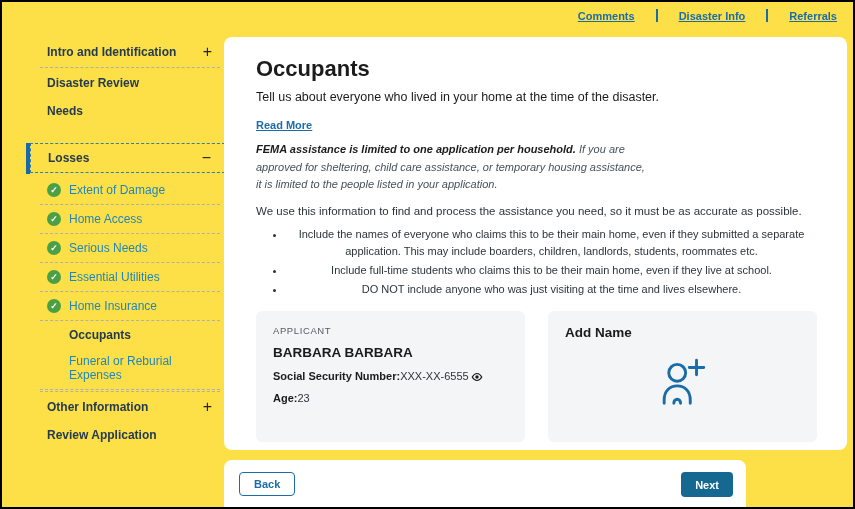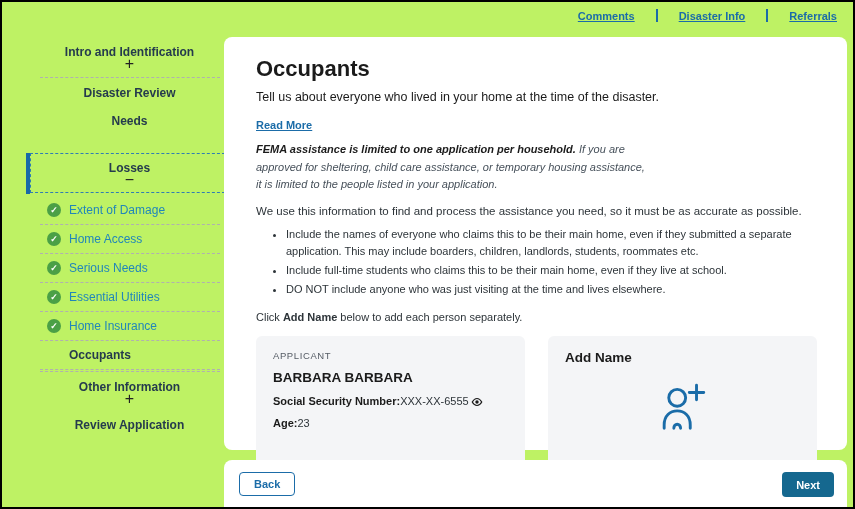--- a/index.html
+++ b/index.html
@@ -1,31 +1,31 @@
 <!DOCTYPE html>
 <html><head>
 <meta charset="utf-8">
 <style>
   * { margin:0; padding:0; box-sizing:border-box; }
   html,body { background:#e8e8e8; }
   body { font-family:"Liberation Sans", sans-serif; }
   .page {
     position:relative; width:855px; height:509px;
-    border:2px solid #000; background:#bef264; overflow:hidden;
+    border:2px solid #000; background:#fde047; overflow:hidden;
   }
 
   
   .topnav { position:absolute; top:7px; right:16px; display:flex; align-items:center; }
   .topnav a { font-size:11px; font-weight:700; color:#1b6ca8; text-decoration:underline; cursor:pointer; }
   .topnav .vsep { width:2px; height:13px; background:#1b6ca8; margin:0 21px; }
 
   
   .side { position:absolute; left:28px; top:36px; width:195px; }
   .s-item { display:flex; justify-content:space-between; align-items:center;
-            padding:7px 13px 7px 17px; font-size:12px; font-weight:700; color:#253b4d; cursor:pointer;flex-direction:column; }
+            padding:7px 13px 7px 17px; font-size:12px; font-weight:700; color:#253b4d; cursor:pointer; }
   .s-item .pm { font-size:16px; font-weight:400; color:#222; line-height:10px; }
   .hsep { border-top:1px dashed #b0b0b0; margin:1px 5px 1px 10px; }
   .losses-box { position:relative; border:1.5px dashed #2e7db3; margin:18px 0 4px 0; }
   .losses-box::before { content:""; position:absolute; left:-5.5px; top:-1.5px; bottom:-1.5px; width:4px; background:#1769a8; }
   .sub-item { display:flex; align-items:center; gap:8px; padding:6px 0 6px 17px;
               font-size:12px; color:#2186ba; cursor:pointer; }
   .sub-item.current { font-weight:700; color:#253b4d; padding-left:39px; }
   .sub-item.plain { padding-left:39px; }
   .check { width:14px; height:14px; border-radius:50%; background:#4ba046; color:#fff;
            display:inline-flex; align-items:center; justify-content:center;
@@ -35,37 +35,37 @@
   .main-card { position:absolute; left:222px; top:35px; width:623px; height:413px;
                background:#fff; border-radius:8px; padding:19px 30px 0 32px; }
   .page-title { font-size:22px; font-weight:700; color:#1b1b1b; }
   .subtitle { margin-top:8px; font-size:12.5px; color:#1b1b1b; }
   .read-more { display:inline-block; margin-top:15px; font-size:11px; font-weight:700;
                color:#1b6ca8; text-decoration:underline; cursor:pointer; }
   .notice { margin-top:8px; font-size:11px; font-style:italic; color:#46505a; line-height:1.6; }
   .notice .nb { font-weight:700; color:#1b1b1b; }
   .intro-line { margin-top:11px; font-size:11.5px; color:#2d3439; }
   .bullets { margin:9px 0 0 0; padding-left:30px; font-size:11px; color:#2d3439; line-height:1.55; max-width:575px; }
-  .bullets li { margin-bottom:2px; }
+  .bullets li { margin-bottom:2px;text-align:center; }
   .click-line { margin-top:13px; font-size:11px; color:#2d3439; }
   .click-line b { font-weight:700; }
 
   .cards-row { display:flex; gap:23px; margin-top:13px; }
   .pcard { width:272px; height:131px; background:#f4f5f7; border-radius:6px; padding:14px 17px; }
   .pcard .tag { font-size:9.5px; letter-spacing:.6px; color:#555c65; }
   .pcard .pname { margin-top:9px; font-size:13.5px; font-weight:700; color:#1b1b1b; }
   .pcard .prow { margin-top:10px; font-size:11px; color:#2d3439; display:flex; align-items:flex-end; }
   .pcard .prow b { font-weight:700; color:#1b1b1b; }
   .eye { margin-left:2px; display:inline-flex; }
   .add-card { cursor:pointer; display:flex; flex-direction:column; }
   .add-title { font-size:13.5px; font-weight:700; color:#1b1b1b; }
   .add-icon-wrap { flex:1; display:flex; align-items:center; justify-content:center; padding-bottom:4px; }
 
   
-  .footer-bar { position:absolute; left:222px; top:458px; width:623px; height:49px;
+  .footer-bar { position:absolute; left:222px; top:458px; width:522px; height:49px;
                 background:#fff; border-radius:8px 8px 0 0;
                 display:flex; justify-content:space-between; align-items:flex-start;
                 padding:12px 13px 0 15px; }
   .btn { font-family:"Liberation Sans", sans-serif; font-size:11px; font-weight:700;
          border-radius:4px; cursor:pointer; }
   .btn-back { background:#fff; color:#1b6ca8; border:1.5px solid #1b6ca8; padding:5px 14px; }
   .btn-next { background:#15688f; color:#fff; border:none; padding:6.5px 14px; }
 </style>
 </head>
 <body>
@@ -119,20 +119,23 @@
     </div>
     <div class="hsep"></div>
     <div class="sub-item">
       <span class="check">✓</span>
       <span>Home Insurance</span>
     </div>
     <div class="hsep"></div>
     <div class="sub-item current">
       <span>Occupants</span>
     </div>
+    <div class="sub-item plain">
+      <span>Funeral or Reburial Expenses</span>
+    </div>
     <div class="hsep"></div>
     <div class="hsep"></div>
     <div class="s-item">
       <span>Other Information</span>
       <span class="pm">+</span>
     </div>
     <div class="s-item">
       <span>Review Application</span>
     </div>
   </div>
@@ -145,21 +148,20 @@
       <div><span class="nb">FEMA assistance is limited to one application per household.</span><span> If you are</span></div>
       <div>approved for sheltering, child care assistance, or temporary housing assistance,</div>
       <div>it is limited to the people listed in your application.</div>
     </div>
     <div class="intro-line">We use this information to find and process the assistance you need, so it must be as accurate as possible.</div>
     <ul class="bullets">
       <li>Include the names of everyone who claims this to be their main home, even if they submitted a separate application. This may include boarders, children, landlords, students, roommates etc.</li>
       <li>Include full-time students who claims this to be their main home, even if they live at school.</li>
       <li>DO NOT include anyone who was just visiting at the time and lives elsewhere.</li>
     </ul>
-    <div class="click-line"><span>Click </span><b>Add Name</b><span> below to add each person separately.</span></div>
 
     <div class="cards-row">
 
       <div class="pcard">
         <div class="tag">APPLICANT</div>
         <div class="pname">BARBARA BARBARA</div>
         <div class="prow">
           <b>Social Security Number:</b>
           <span> XXX-XX-6555</span>
           <span class="eye">

